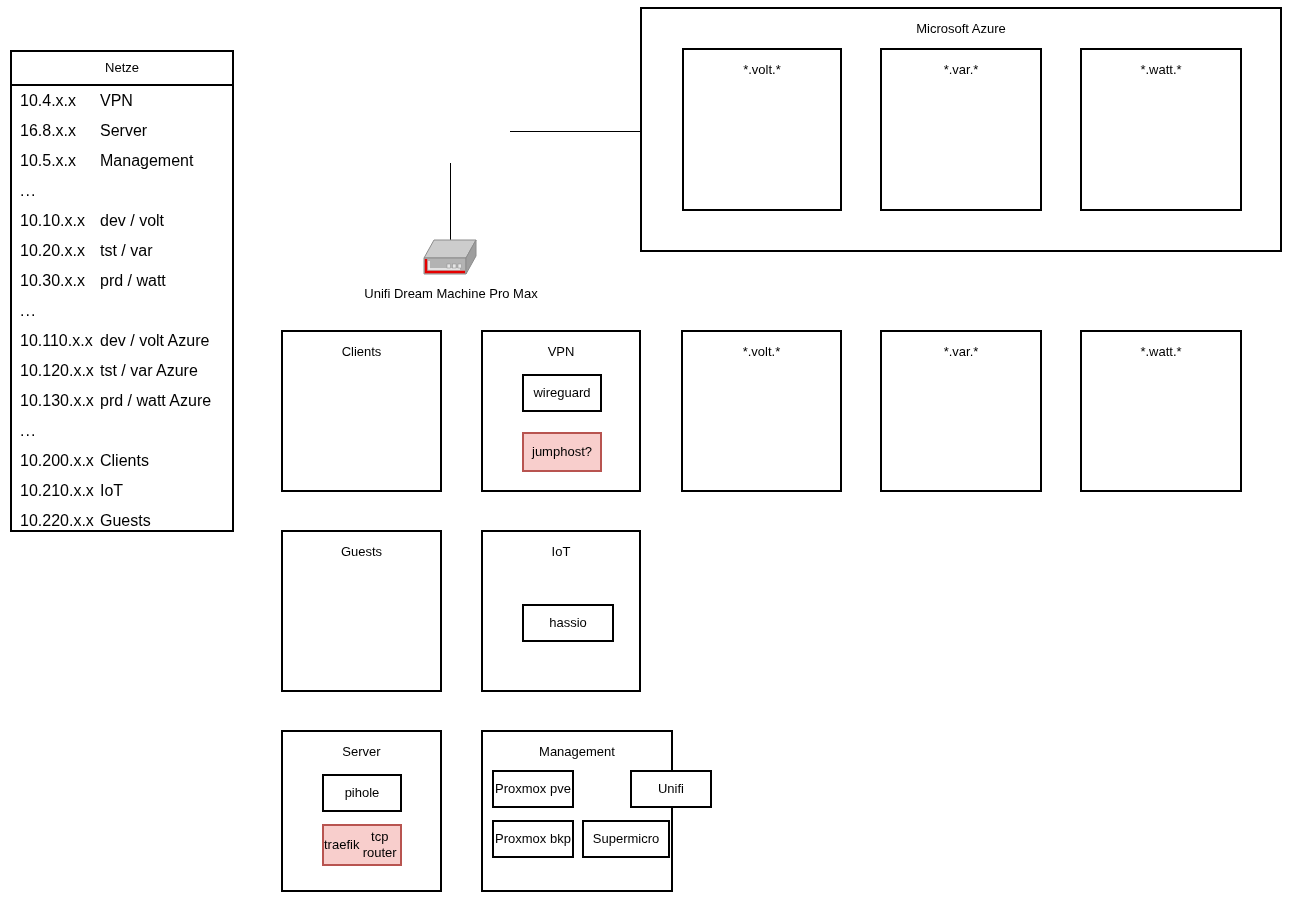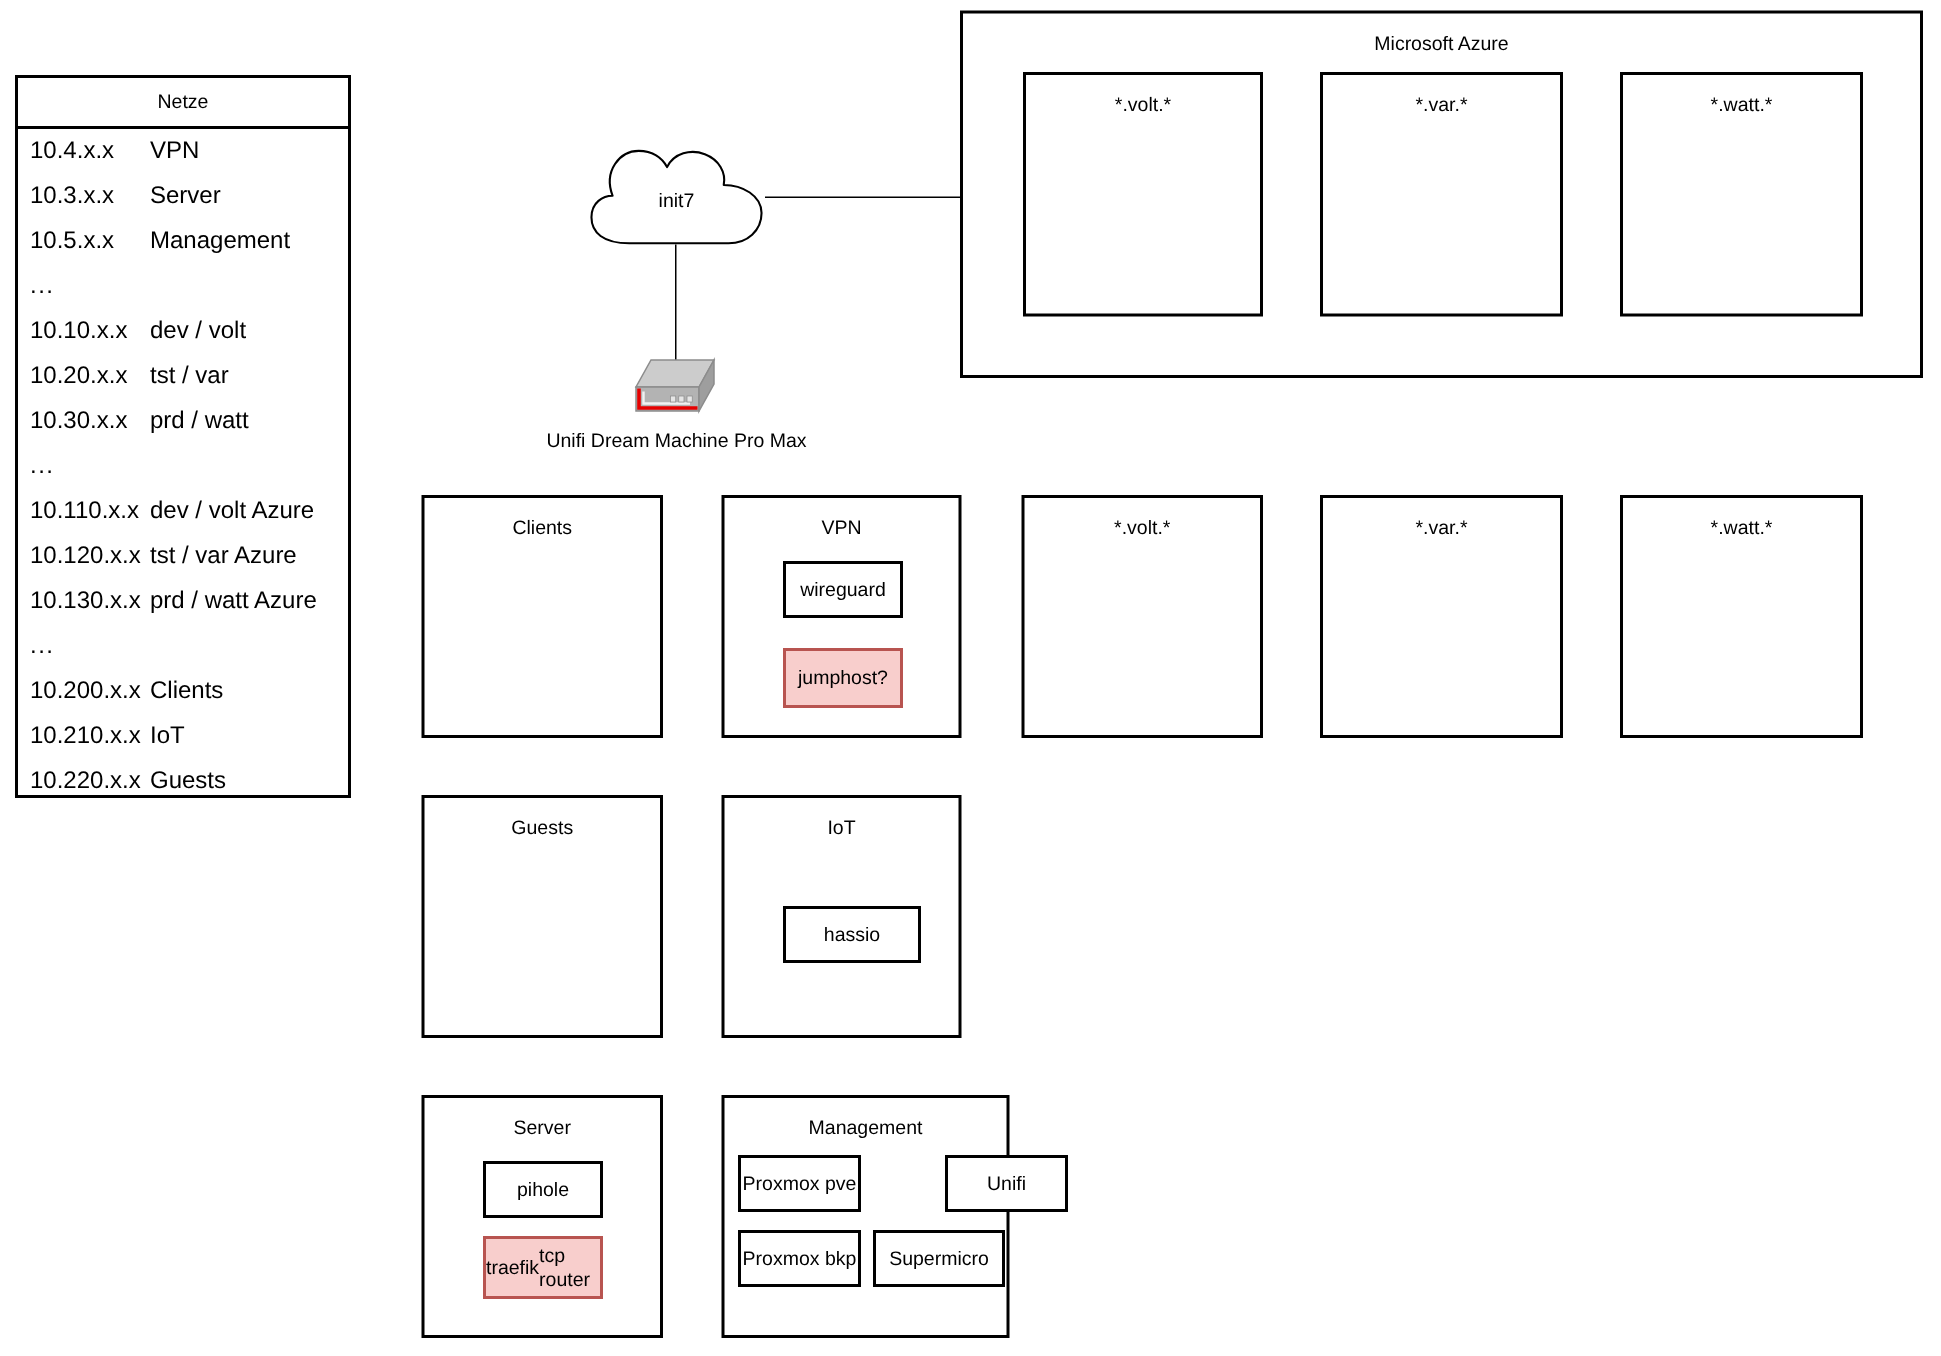--- a/index.html
+++ b/index.html
@@ -59,20 +59,21 @@
     font-size: 13px;
     line-height: 1;
     padding-top: 13px;
   }
   .node {
     border: 2px solid #000000;
     background: #ffffff;
     display: flex;
     align-items: center;
     justify-content: center;
+    text-align: center;
     font-size: 13px;
     line-height: 1.25;
   }
   .node.pink {
     background: #f8cecc;
     border-color: #b85450;
   }
 
   
   .azure {
@@ -109,21 +110,21 @@
 <div id="canvas">
 
   <div class="abs netze-table">
     <div class="netze-header">Netze</div>
     <div class="netze-body">
       <div class="netze-row">
         <span class="netze-cidr">10.4.x.x</span>
         <span class="netze-label">VPN</span>
       </div>
       <div class="netze-row">
-        <span class="netze-cidr">10.3.x.x</span>
+        <span class="netze-cidr">16.8.x.x</span>
         <span class="netze-label">Server</span>
       </div>
       <div class="netze-row">
         <span class="netze-cidr">10.5.x.x</span>
         <span class="netze-label">Management</span>
       </div>
       <div class="netze-row ellipsis">
         <span class="netze-cidr">...</span>
         <span class="netze-label"></span>
       </div>
@@ -183,34 +184,20 @@
   <div class="abs dbox" style="left:880px; top:48px; width:162px; height:163px;">
     <div class="dbox-title">*.var.*</div>
   </div>
   <div class="abs dbox" style="left:1080px; top:48px; width:162px; height:163px;">
     <div class="dbox-title">*.watt.*</div>
   </div>
 
   <div class="abs line-h" style="left:510px; top:131px; width:130px;"></div>
   <div class="abs line-v" style="left:450px; top:163px; height:80px;"></div>
 
-  <div class="abs cloud-wrap">
-    <svg width="126" height="72" viewBox="0 0 126 72">
-      <path d="M 31.5 65.2
-               C 14.1 65.2 6.3 58.0 6.3 47.9
-               C 6.3 37.8 14.1 33.5 20.4 33.5
-               C 14.1 16.9 25.2 3.6 37.8 3.6
-               C 47.3 3.6 53.6 8.6 56.7 14.4
-               C 61.4 5.0 72.5 2.2 81.9 5.8
-               C 91.4 9.4 96.1 18.0 94.5 26.3
-               C 107.1 26.3 119.7 33.5 119.7 45.0
-               C 119.7 56.6 110.3 65.2 97.7 65.2 Z" fill="#ffffff" stroke="#000000" stroke-width="1.4" stroke-linejoin="round"></path>
-    </svg>
-    <div class="cloud-label">init7</div>
-  </div>
 
   <div class="abs router-wrap">
     <svg width="64" height="50" viewBox="0 0 64 50">
 
       <polygon points="16,4 58,4 48,22 6,22" fill="#cccccc" stroke="#8c8c8c" stroke-width="1"></polygon>
 
       <polygon points="6,22 48,22 48,38 6,38" fill="#b3b3b3" stroke="#8c8c8c" stroke-width="1"></polygon>
 
       <polygon points="48,22 58,4 58,20 48,38" fill="#9e9e9e" stroke="#8c8c8c" stroke-width="1"></polygon>
 

